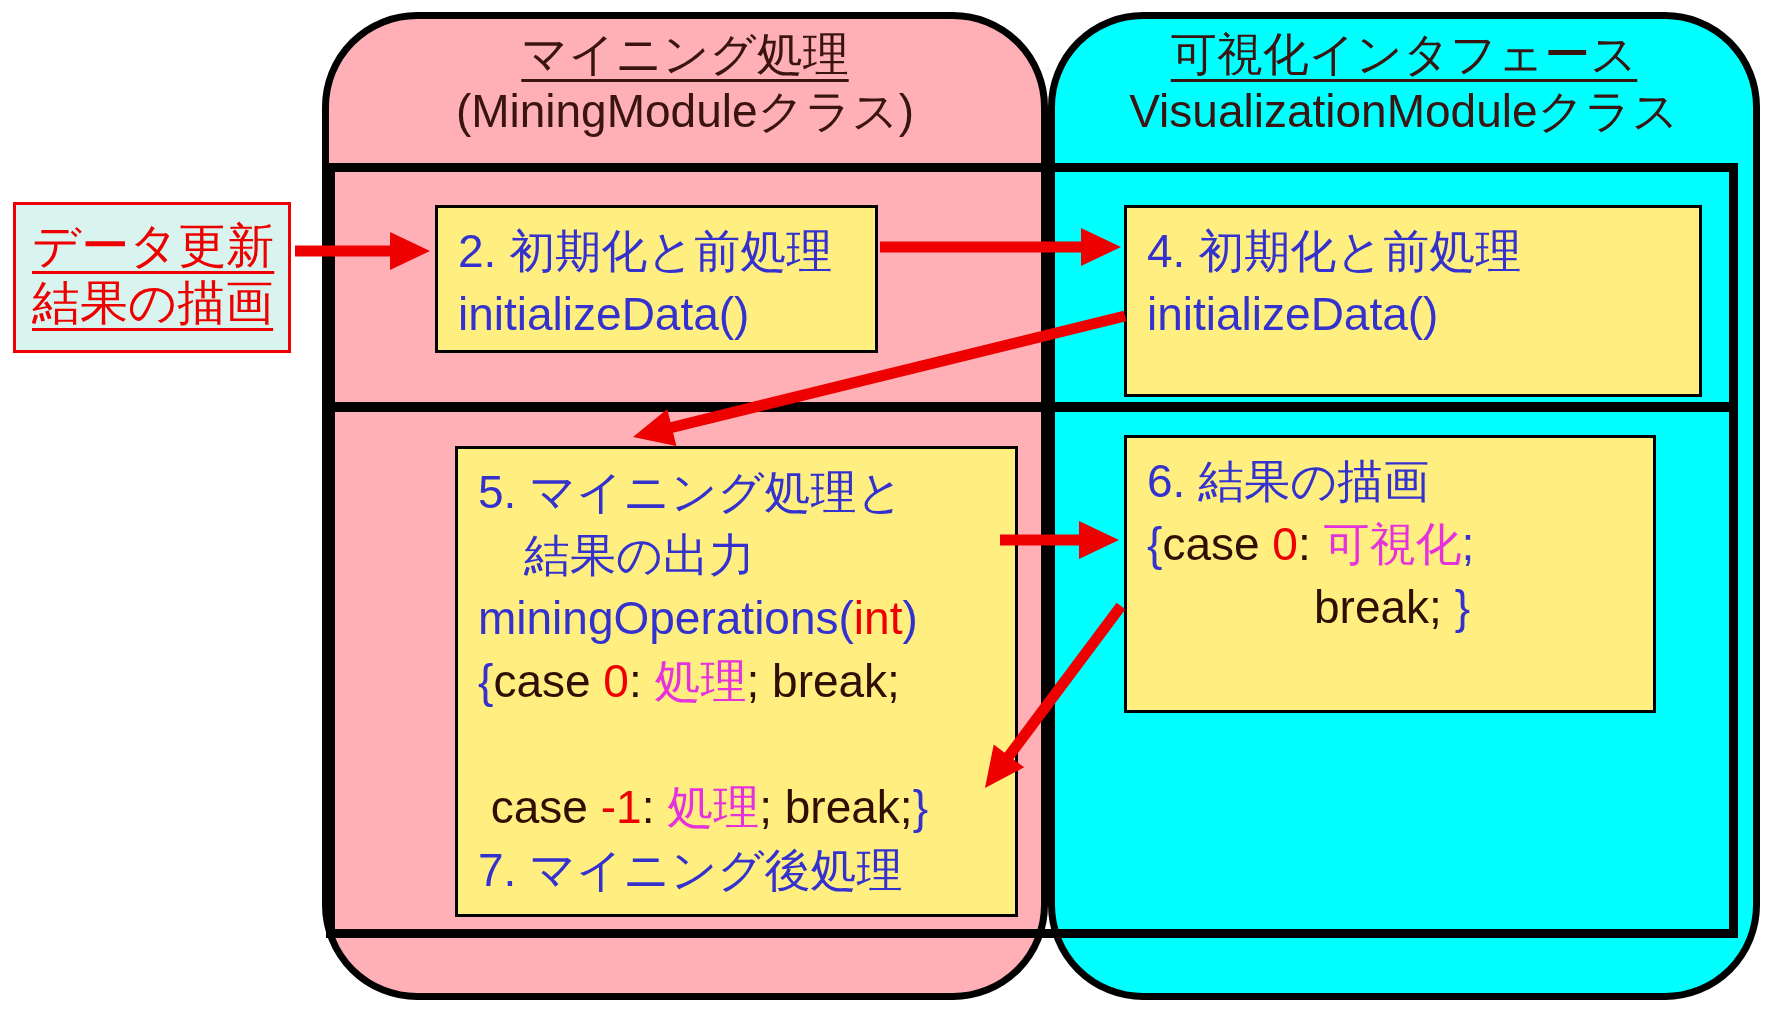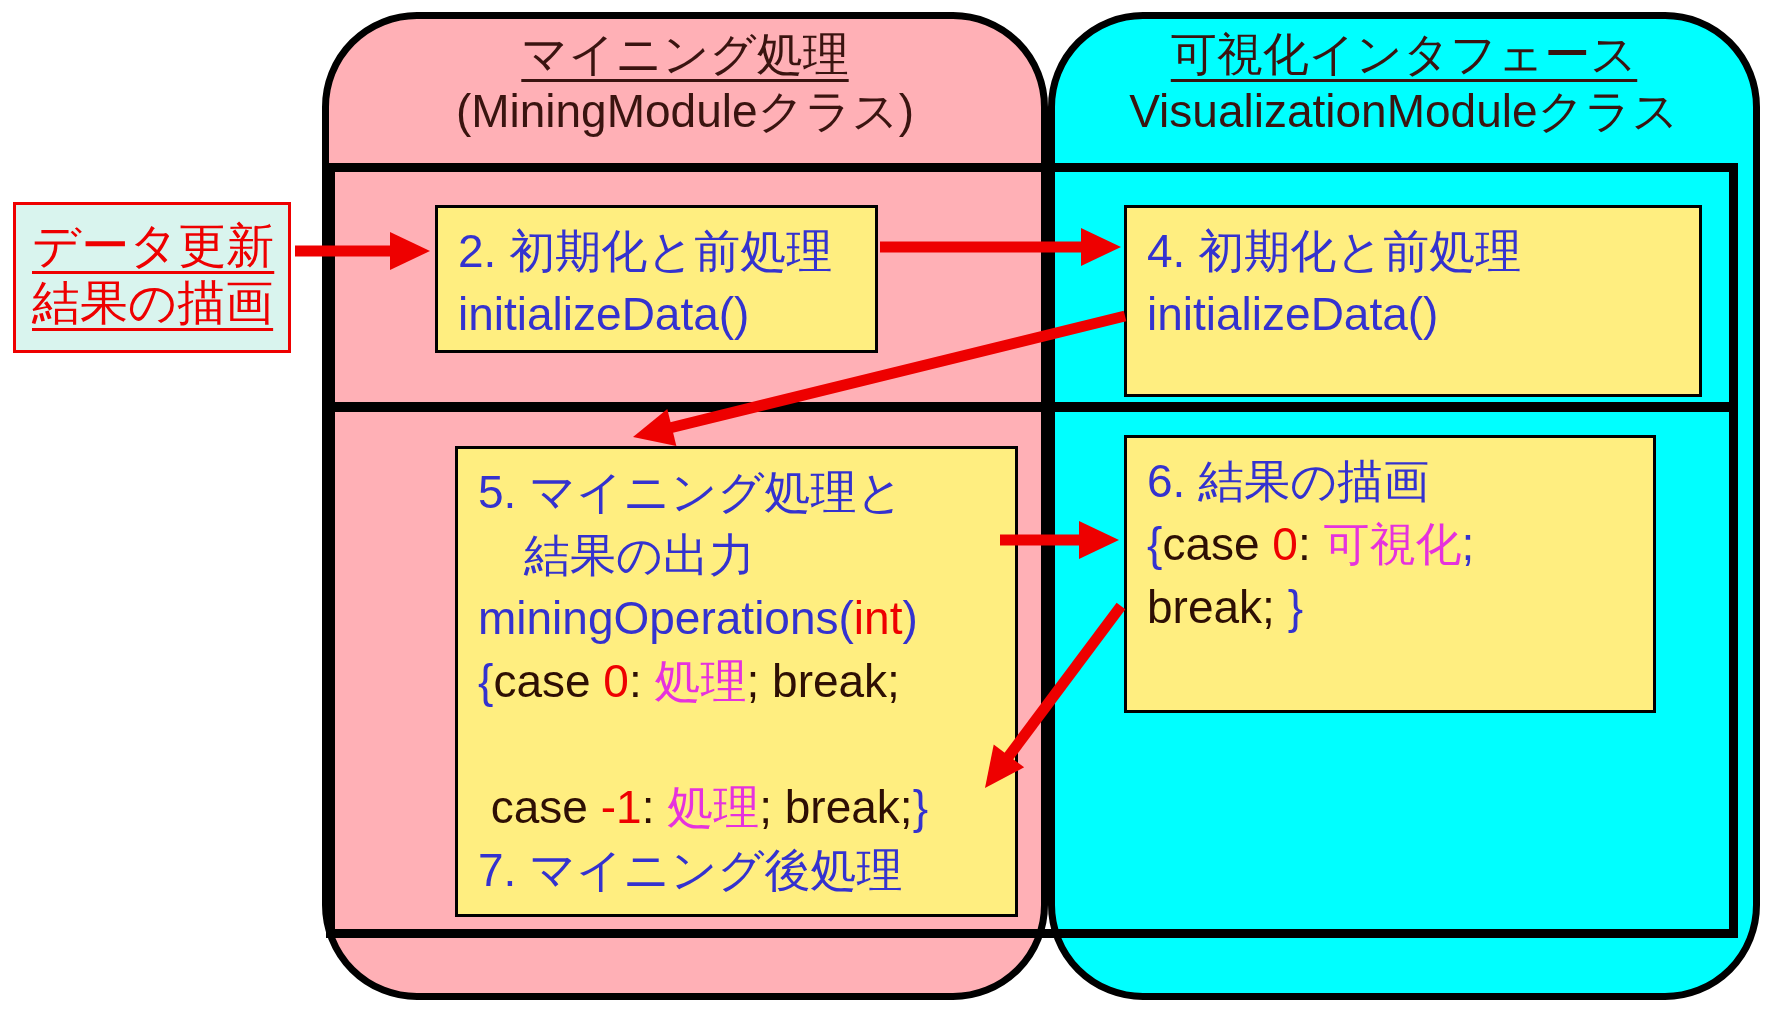--- a/index.html
+++ b/index.html
@@ -16,21 +16,21 @@
   .u{text-decoration:underline;text-decoration-thickness:3px;text-underline-offset:9px;}
   .inner-rect{position:absolute;left:326px;top:163px;width:1412px;height:775px;box-sizing:border-box;border:9px solid #000;z-index:2;}
   .row-divider{position:absolute;left:326px;top:402px;width:1412px;height:10px;background:#000;z-index:2;}
   .ybox{position:absolute;z-index:3;box-sizing:border-box;background:var(--yellow);border:3px solid #000;
         color:var(--blue);font-size:46px;line-height:63px;padding:12px 2px 0 20px;}
   #box2{left:435px;top:205px;width:443px;height:148px;}
   #box4{left:1124px;top:205px;width:578px;height:192px;}
   #box5{left:435px;top:446px;width:563px;height:471px;margin-left:20px;}
   #box6{left:1124px;top:435px;width:532px;height:278px;}
   .code-line{white-space:pre;height:63px;}
-  .align-right{text-align:left;padding-right:14px;}
+  .align-right{text-align:center;padding-right:14px;}
   .c-blue{color:var(--blue);} .c-red{color:var(--red);} .c-magenta{color:var(--magenta);} .c-dark{color:var(--dark);}
   .label-box{position:absolute;left:13px;top:202px;width:278px;height:151px;z-index:3;box-sizing:border-box;
              background:var(--label_bg);border:3px solid var(--red);color:var(--red);
              font-size:48px;line-height:57px;padding:12px 0 0 16px;}
   .label-line{text-decoration:underline;text-decoration-thickness:3px;text-underline-offset:9px;white-space:pre;}
   #arrows-layer{position:absolute;left:0;top:0;z-index:5;pointer-events:none;}
 </style>
 </head>
 <body>
 

